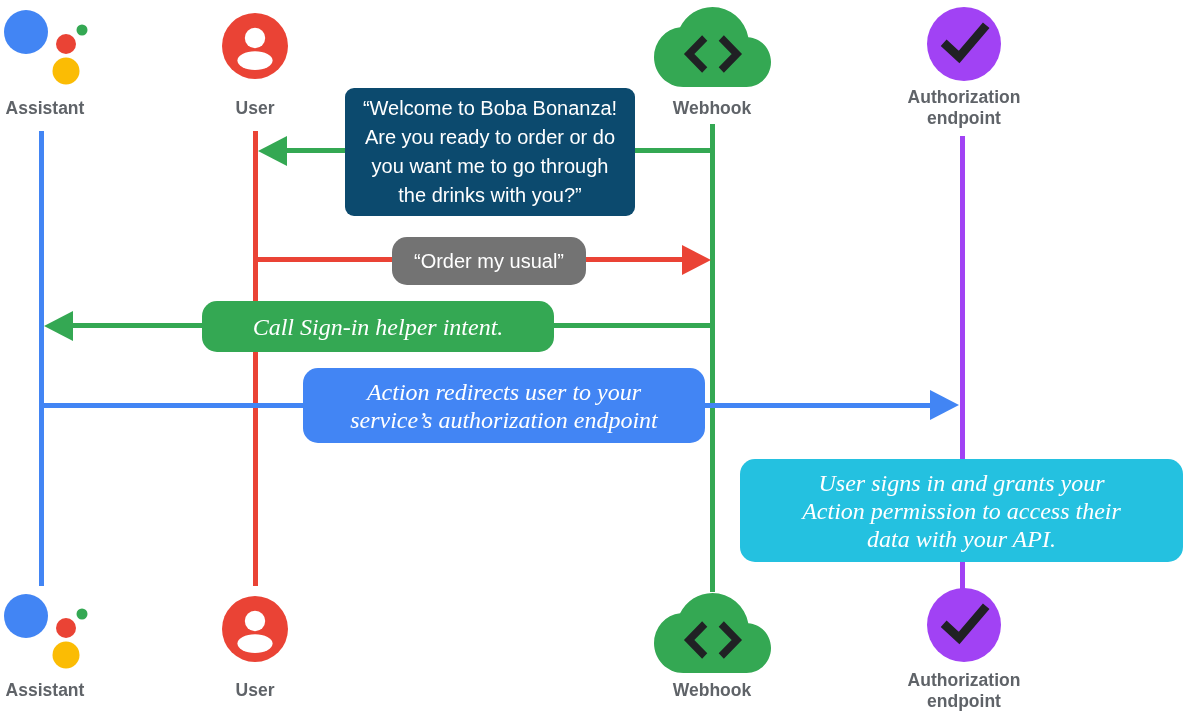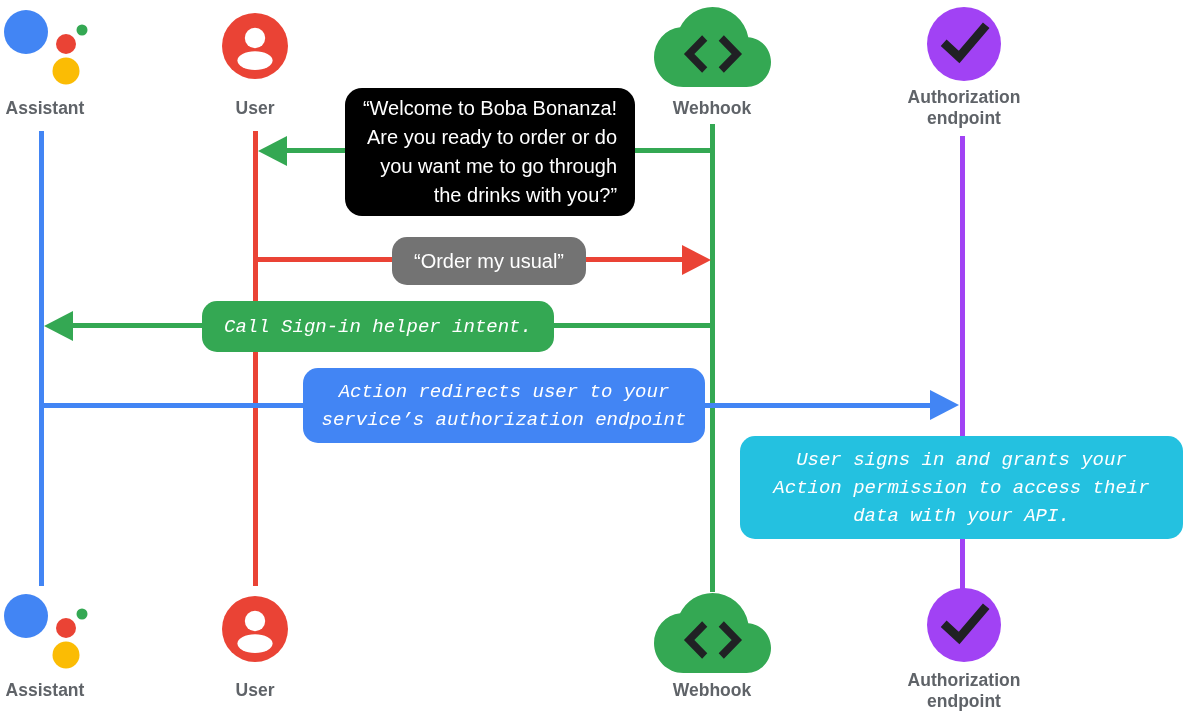--- a/index.html
+++ b/index.html
@@ -42,28 +42,28 @@
   .bubble {
     position: absolute; z-index: 3;
     border-radius: 15px;
     color: #ffffff;
     display: flex; align-items: center; justify-content: center;
     text-align: center;
     white-space: pre-line;
     box-sizing: border-box;
   }
   .speech { font-size: 20px; line-height: 29px; }
-  .code   { font-family: Liberation Mono, monospace;
-            font-style: italic; font-size: 19px; line-height: 28px; }
+  .code   { font-family: Liberation Serif, serif;
+            font-style: italic; font-size: 24px; line-height: 28px; }
 
-  #box1 { left: 345px; top: 88px;  width: 290px; height: 128px; background: #000000; border-radius: 17px; text-align: right; }
+  #box1 { left: 345px; top: 88px;  width: 290px; height: 128px; background: #0c4a6e; border-radius: 9px; }
   #box2 { left: 392px; top: 237px; width: 194px; height: 48px;  background: #737373; }
   #box3 { left: 202px; top: 301px; width: 352px; height: 51px;  background: #34A853; }
   #box4 { left: 303px; top: 368px; width: 402px; height: 75px;  background: #4285F4; }
-  #box5 { left: 740px; top: 436px; width: 443px; height: 103px; background: #24C1E0; }
+  #box5 { left: 740px; top: 459px; width: 443px; height: 103px; background: #24C1E0; }
 
   
   .actor-icon { position: absolute; z-index: 4; line-height: 0; }
   #icon-assistant-top    { left: 2px;   top: 5px;  }
   #icon-assistant-bottom { left: 2px;   top: 589px; }
   #icon-user-top         { left: 222px; top: 13px;  }
   #icon-user-bottom      { left: 222px; top: 596px; }
   #icon-webhook-top      { left: 654px; top: 7px;   }
   #icon-webhook-bottom   { left: 654px; top: 593px; }
   #icon-auth-top         { left: 927px; top: 7px;   }

